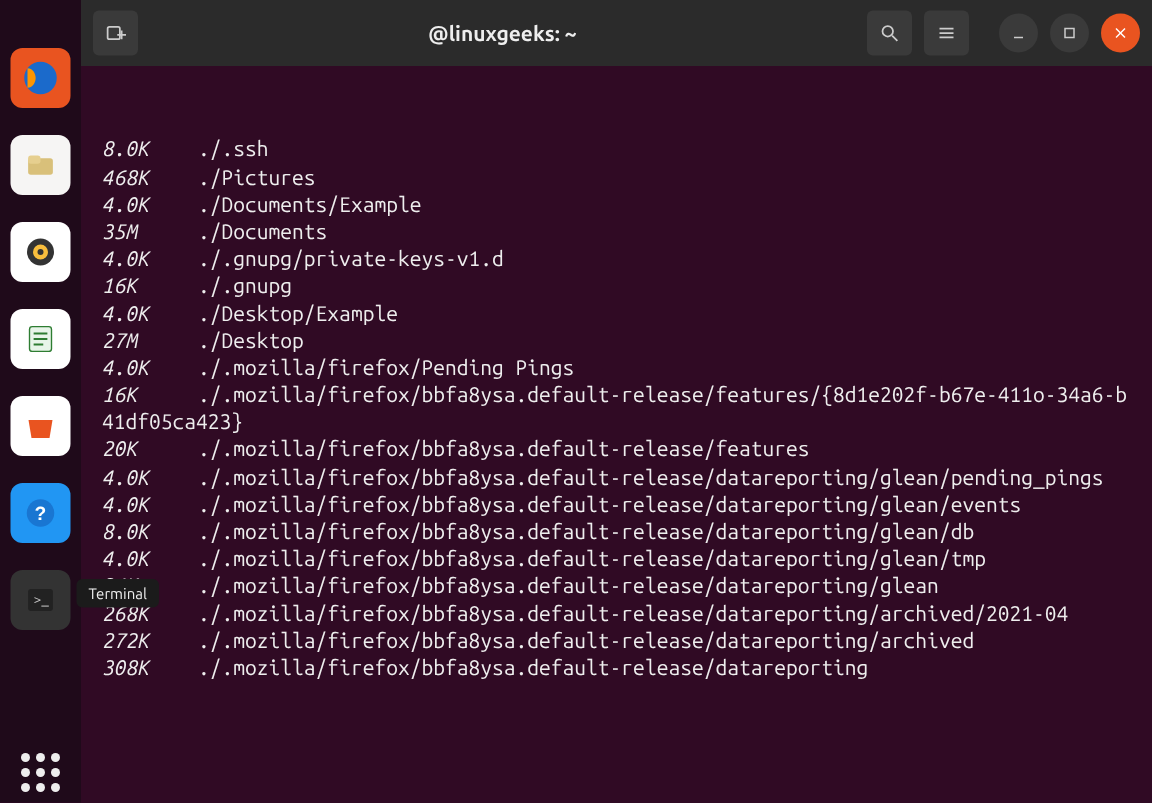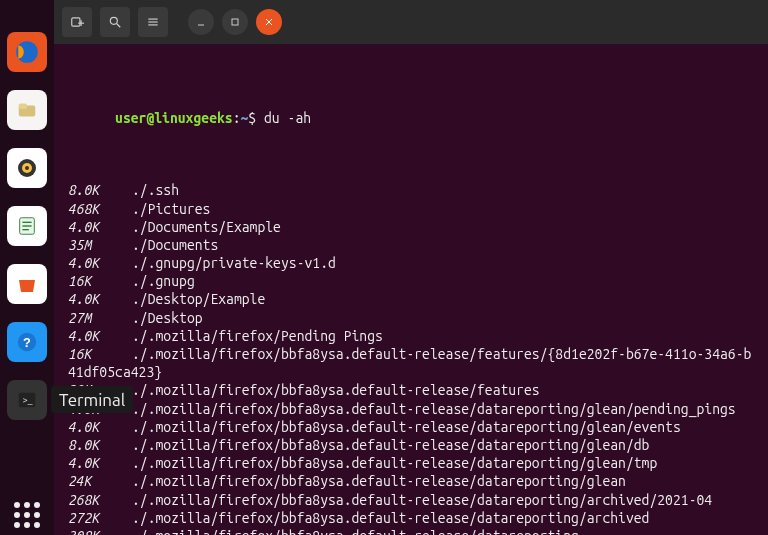--- a/index.html
+++ b/index.html
@@ -147,21 +147,21 @@
     <svg width="22" height="22" viewBox="0 0 24 24">
         <circle cx="12" cy="12" r="10" fill="#1976d2"></circle>
         <text x="12" y="17" text-anchor="middle" font-size="14" fill="#fff" font-family="sans-serif" font-weight="bold">?</text>
       </svg>
   </div>
   <div class="dock-icon" style="background:#333;position:relative;">
     <svg width="22" height="22" viewBox="0 0 24 24">
         <rect x="3" y="4" width="18" height="16" rx="2" fill="#222"></rect>
         <text x="7" y="15" font-size="10" fill="#ccc">&gt;_</text>
       </svg>
-    <div style="position:absolute;left:44px;top:6px;background:#1b1b1b;color:#eee;padding:4px 8px;border-radius:4px;font-family:Ubuntu,sans-serif;font-size:17px;white-space:nowrap;">Terminal</div>
+    <div style="position:absolute;left:44px;top:6px;background:#1b1b1b;color:#eee;padding:4px 8px;border-radius:4px;font-family:Ubuntu,sans-serif;font-size:10px;white-space:nowrap;">Terminal</div>
   </div>
   <div class="dock-divider"></div>
   <div class="dock-icon">
     <div class="apps-icon">
       <span></span>
         <span></span>
         <span></span>
       <span></span>
         <span></span>
         <span></span>
@@ -174,20 +174,21 @@
 
 <div class="terminal-window">
   <div class="titlebar">
     <div class="tb-btn">
       <svg width="14" height="14" viewBox="0 0 24 24">
           <rect x="3" y="5" width="14" height="14" rx="2" fill="none" stroke="#ccc" stroke-width="2"></rect>
           <line x1="19" y1="9" x2="19" y2="19" stroke="#ccc" stroke-width="2"></line>
           <line x1="14" y1="14" x2="24" y2="14" stroke="#ccc" stroke-width="2"></line>
         </svg>
     </div>
+    <div class="title">@linuxgeeks: ~</div>
     <div class="tb-btn">
       <svg width="14" height="14" viewBox="0 0 24 24">
           <circle cx="10" cy="10" r="6" fill="none" stroke="#ccc" stroke-width="2"></circle>
           <line x1="15" y1="15" x2="21" y2="21" stroke="#ccc" stroke-width="2"></line>
         </svg>
     </div>
     <div class="tb-btn">
       <svg width="14" height="14" viewBox="0 0 24 24">
           <line x1="4" y1="7" x2="20" y2="7" stroke="#ccc" stroke-width="2"></line>
           <line x1="4" y1="12" x2="20" y2="12" stroke="#ccc" stroke-width="2"></line>
@@ -207,18 +208,15 @@
     </div>
     <div class="tb-btn round" style="background:#e95420;">
       <svg width="12" height="12" viewBox="0 0 24 24">
           <line x1="6" y1="6" x2="18" y2="18" stroke="#fff" stroke-width="2"></line>
           <line x1="18" y1="6" x2="6" y2="18" stroke="#fff" stroke-width="2"></line>
         </svg>
     </div>
   </div>
 
   <div class="terminal-body" id="tbody">
-    <span class="line">
-      <span class="prompt-user">user@linuxgeeks</span><span class="prompt-colon">:</span><span class="prompt-path">~</span><span>$</span> <span>du -ah</span>
-    </span>
     <div id="output"><span class="line"><span class="size">8.0K</span><span>./.ssh</span></span><span class="line"><span class="size">468K</span><span>./Pictures</span></span><span class="line"><span class="size">4.0K</span><span>./Documents/Example</span></span><span class="line"><span class="size">35M</span><span>./Documents</span></span><span class="line"><span class="size">4.0K</span><span>./.gnupg/private-keys-v1.d</span></span><span class="line"><span class="size">16K</span><span>./.gnupg</span></span><span class="line"><span class="size">4.0K</span><span>./Desktop/Example</span></span><span class="line"><span class="size">27M</span><span>./Desktop</span></span><span class="line"><span class="size">4.0K</span><span>./.mozilla/firefox/Pending Pings</span></span><span class="line"><span class="size">16K</span><span>./.mozilla/firefox/bbfa8ysa.default-release/features/{8d1e202f-b67e-411o-34a6-b41df05ca423}</span></span><span class="line"><span class="size">20K</span><span>./.mozilla/firefox/bbfa8ysa.default-release/features</span></span><span class="line"><span class="size">4.0K</span><span>./.mozilla/firefox/bbfa8ysa.default-release/datareporting/glean/pending_pings</span></span><span class="line"><span class="size">4.0K</span><span>./.mozilla/firefox/bbfa8ysa.default-release/datareporting/glean/events</span></span><span class="line"><span class="size">8.0K</span><span>./.mozilla/firefox/bbfa8ysa.default-release/datareporting/glean/db</span></span><span class="line"><span class="size">4.0K</span><span>./.mozilla/firefox/bbfa8ysa.default-release/datareporting/glean/tmp</span></span><span class="line"><span class="size">24K</span><span>./.mozilla/firefox/bbfa8ysa.default-release/datareporting/glean</span></span><span class="line"><span class="size">268K</span><span>./.mozilla/firefox/bbfa8ysa.default-release/datareporting/archived/2021-04</span></span><span class="line"><span class="size">272K</span><span>./.mozilla/firefox/bbfa8ysa.default-release/datareporting/archived</span></span><span class="line"><span class="size">308K</span><span>./.mozilla/firefox/bbfa8ysa.default-release/datareporting</span></span></div>
   </div>
 </div>
 
 </body></html>

